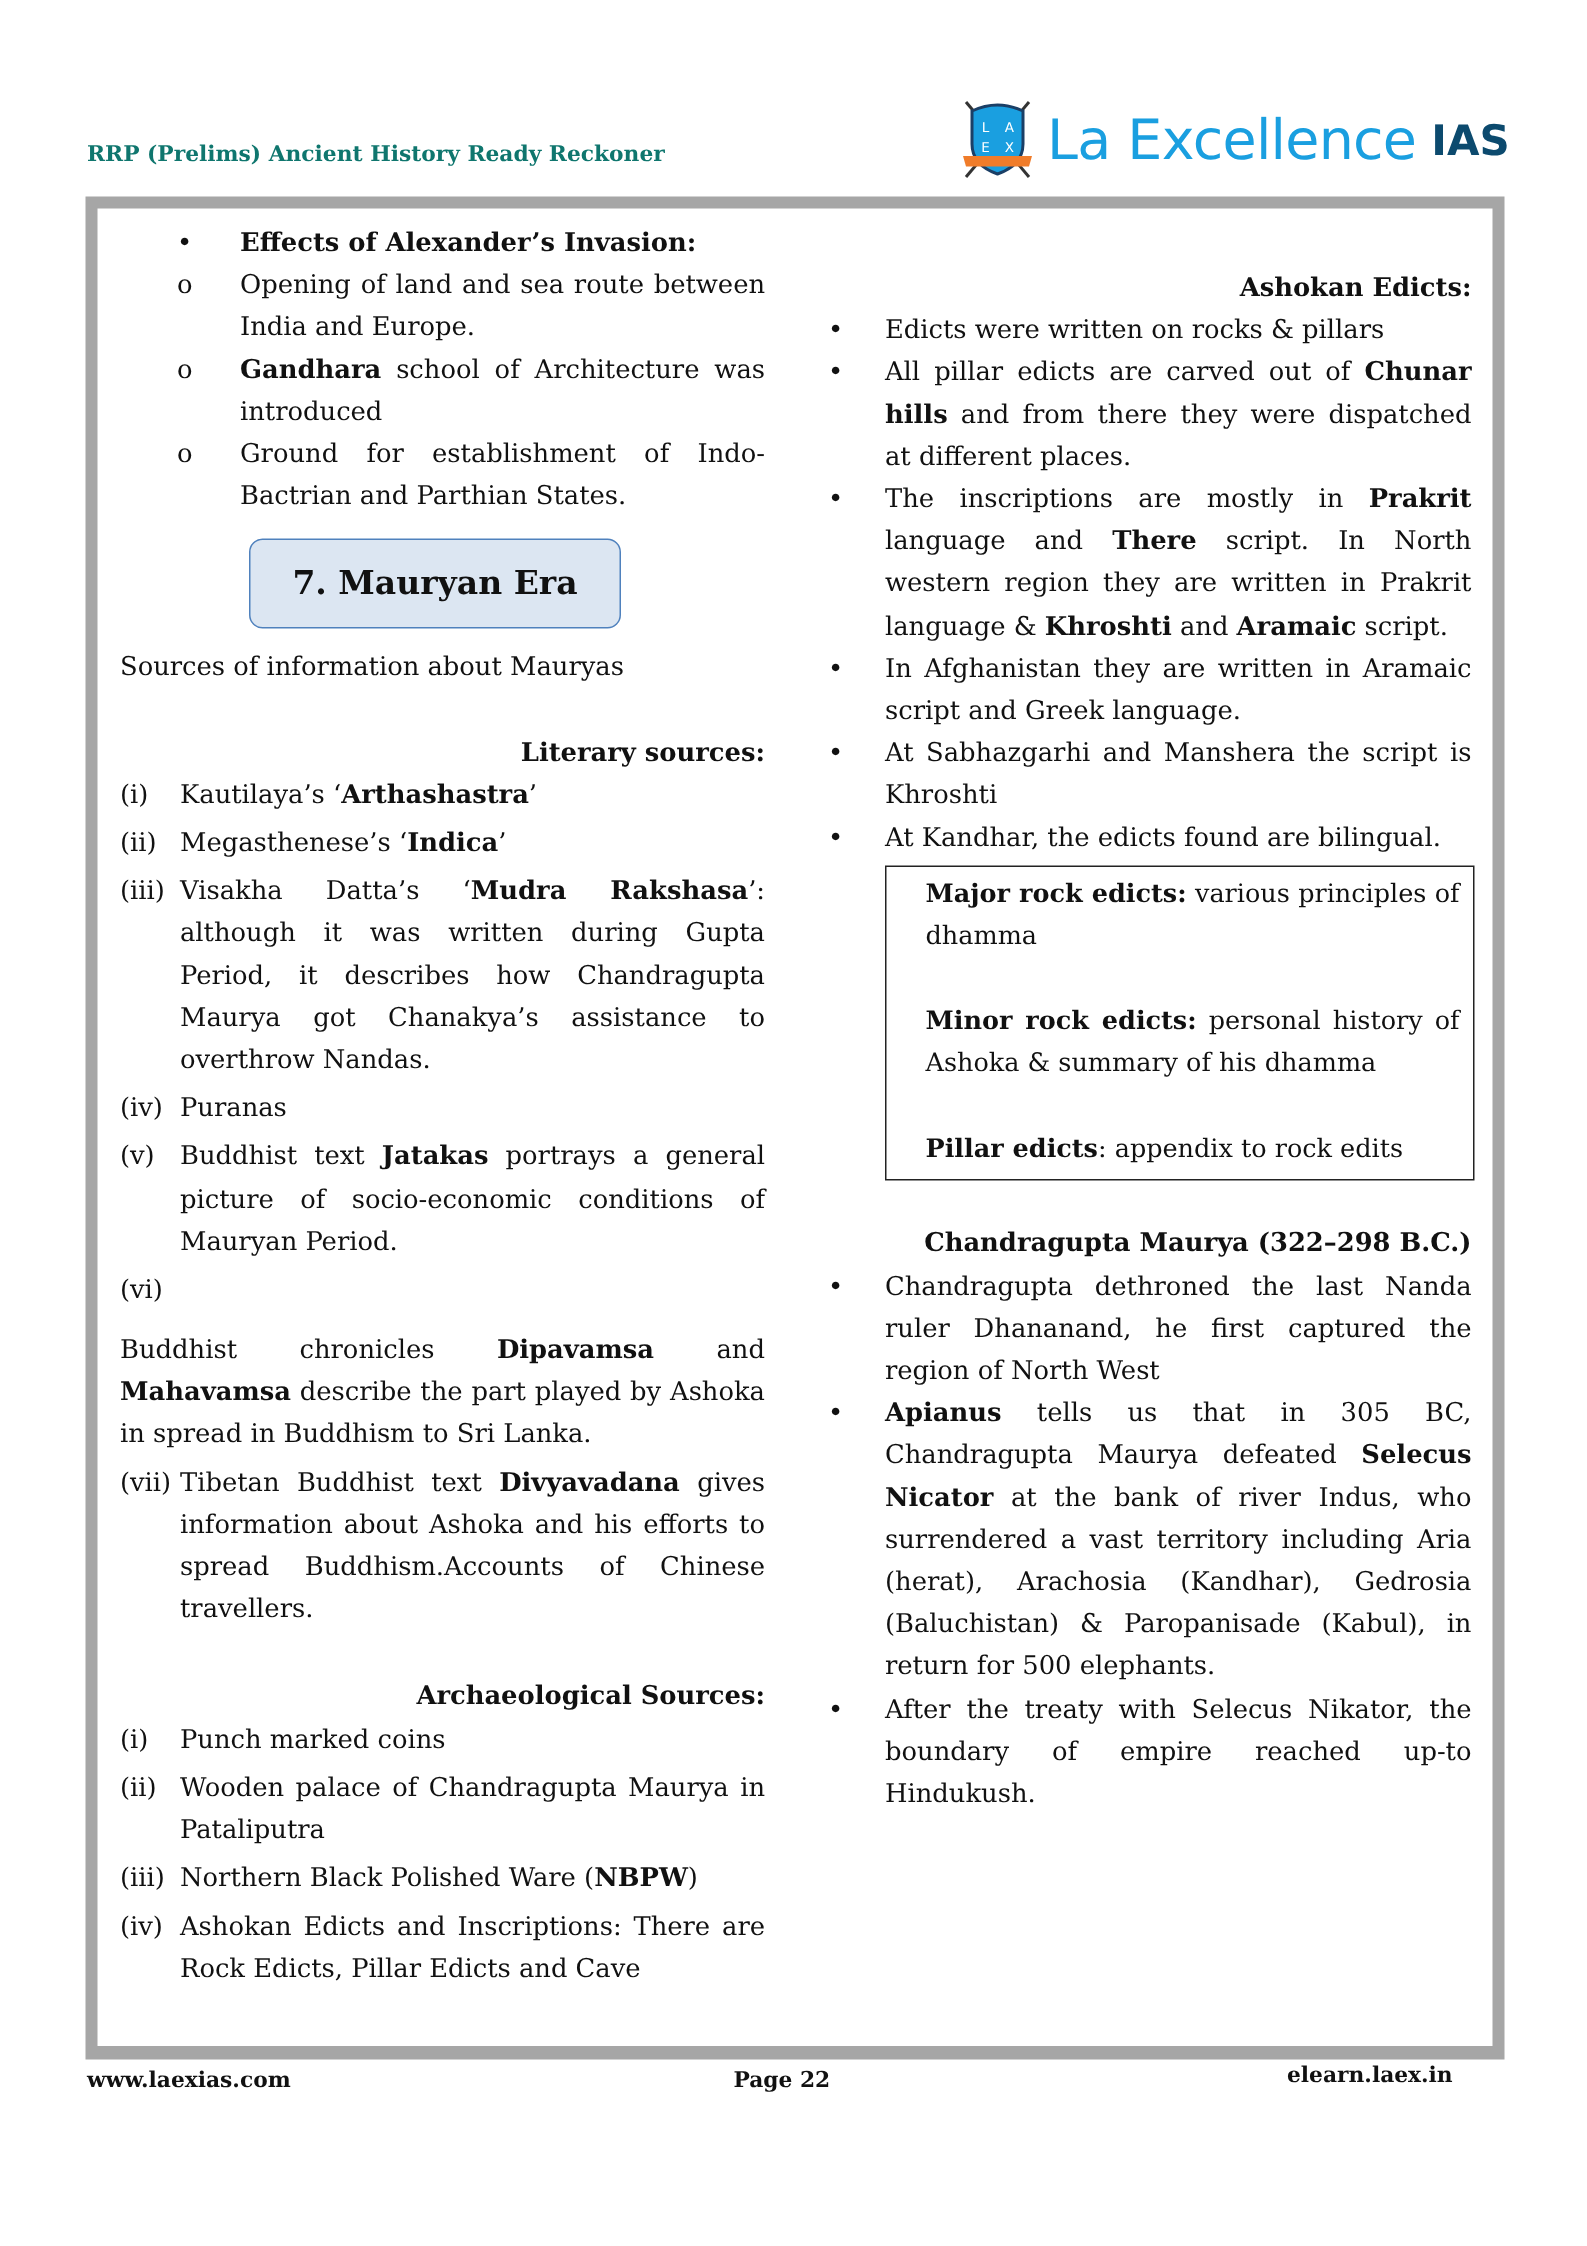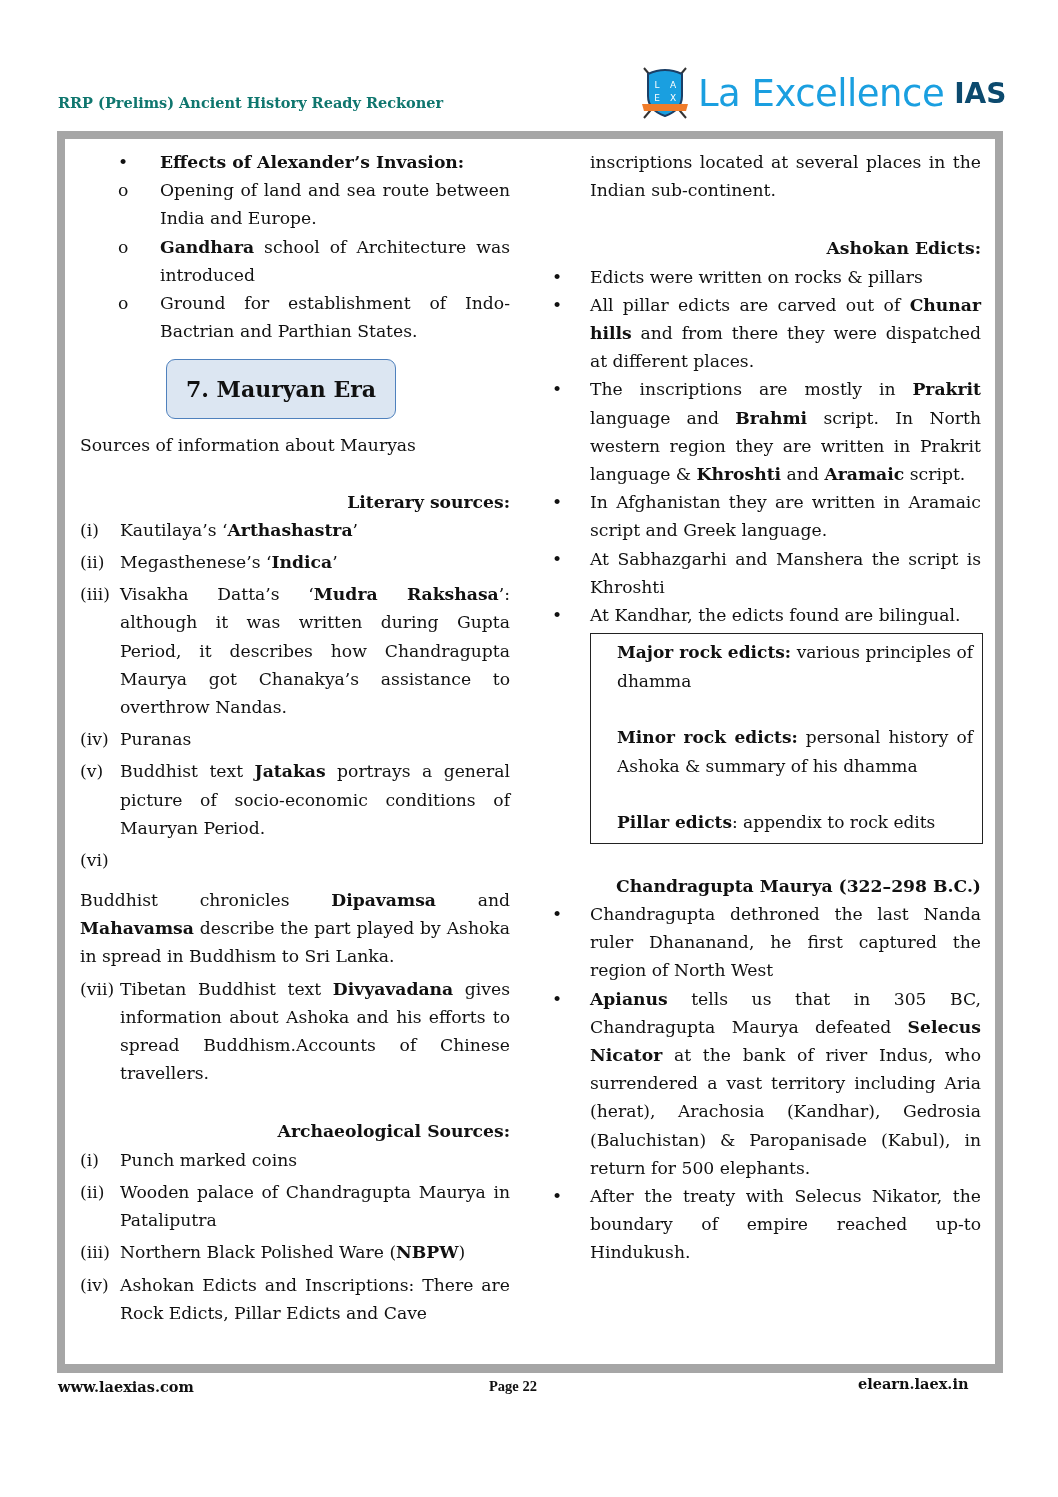--- a/index.html
+++ b/index.html
@@ -26,37 +26,37 @@
 
   .item { display: flex; }
   .marker { flex: 0 0 40px; }
   .txt { flex: 1; text-align: justify; }
   .b { font-weight: bold; }
 
   .sec-head { font-weight: bold; margin-top: 0; text-align: right; }
   .spacer { height: 28px; }
 
   .era-box {
-    margin: 14px 0 12px 86px; width: 230px; height: 60px;
+    margin: 14px 0 12px 86px; width: 248px; height: 60px;
     background: #dce6f2; border: 1px solid #4f81bd; border-radius: 9px;
     display: flex; align-items: center; justify-content: center;
     font-weight: bold; font-size: 22px;
   }
 
   .rbul .marker { flex: 0 0 40px; padding-left: 2px; }
 
   .edict-box {
     margin: 4px 0 6px 40px; width: 393px; border: 1.5px solid #222;
     padding: 4px 9px 6px 26px; font-size: 17px; line-height: 28.5px; text-align: justify;
   }
   .edict-box p + p { margin-top: 28px; }
 
   .footer { position: absolute; top: 1378px; font-family: "DejaVu Serif", serif; font-weight: bold; font-size: 14.5px; }
   .foot-left { left: 58px; }
-  .foot-mid { left: 489px; font-family: Liberation Serif, serif; }
+  .foot-mid { left: 489px; }
   .foot-right { left: 858px; top: 1375px; }
 </style>
 </head>
 <body>
 
 <div class="header-title">RRP (Prelims) Ancient History Ready Reckoner</div>
 
 <div class="logo">
   <div class="logo-shield">
     <svg width="50" height="58" viewBox="0 0 50 58">
@@ -149,35 +149,34 @@
         <span class="txt">Northern Black Polished Ware (<span class="b">NBPW</span>)</span>
       </div>
       <div class="item" style="margin-bottom: 4px;">
         <span class="marker">(iv)</span>
         <span class="txt">Ashokan Edicts and Inscriptions: There are Rock Edicts, Pillar Edicts and Cave</span>
       </div>
     </div>
 </div>
 
 <div class="col col-right">
-  <div style="padding-left:40px;text-align:justify;">inscriptions located at several places in the Indian sub-continent.</div>
   <div class="spacer" style="height:30px"></div>
   <div class="sec-head">Ashokan Edicts:</div>
   <div id="ash-list">
       <div class="item rbul">
         <span class="marker">•</span>
         <span class="txt">Edicts were written on rocks &amp; pillars</span>
       </div>
       <div class="item rbul">
         <span class="marker">•</span>
         <span class="txt">All pillar edicts are carved out of <span class="b">Chunar hills</span> and from there they were dispatched at different places.</span>
       </div>
       <div class="item rbul">
         <span class="marker">•</span>
-        <span class="txt">The inscriptions are mostly in <span class="b">Prakrit</span> language and <span class="b">Brahmi</span> script. In North western region they are written in Prakrit language &amp; <span class="b">Khroshti</span> and <span class="b">Aramaic</span> script.</span>
+        <span class="txt">The inscriptions are mostly in <span class="b">Prakrit</span> language and <span class="b">There</span> script. In North western region they are written in Prakrit language &amp; <span class="b">Khroshti</span> and <span class="b">Aramaic</span> script.</span>
       </div>
       <div class="item rbul">
         <span class="marker">•</span>
         <span class="txt">In Afghanistan they are written in Aramaic script and Greek language.</span>
       </div>
       <div class="item rbul">
         <span class="marker">•</span>
         <span class="txt">At Sabhazgarhi and Manshera the script is Khroshti</span>
       </div>
       <div class="item rbul">

